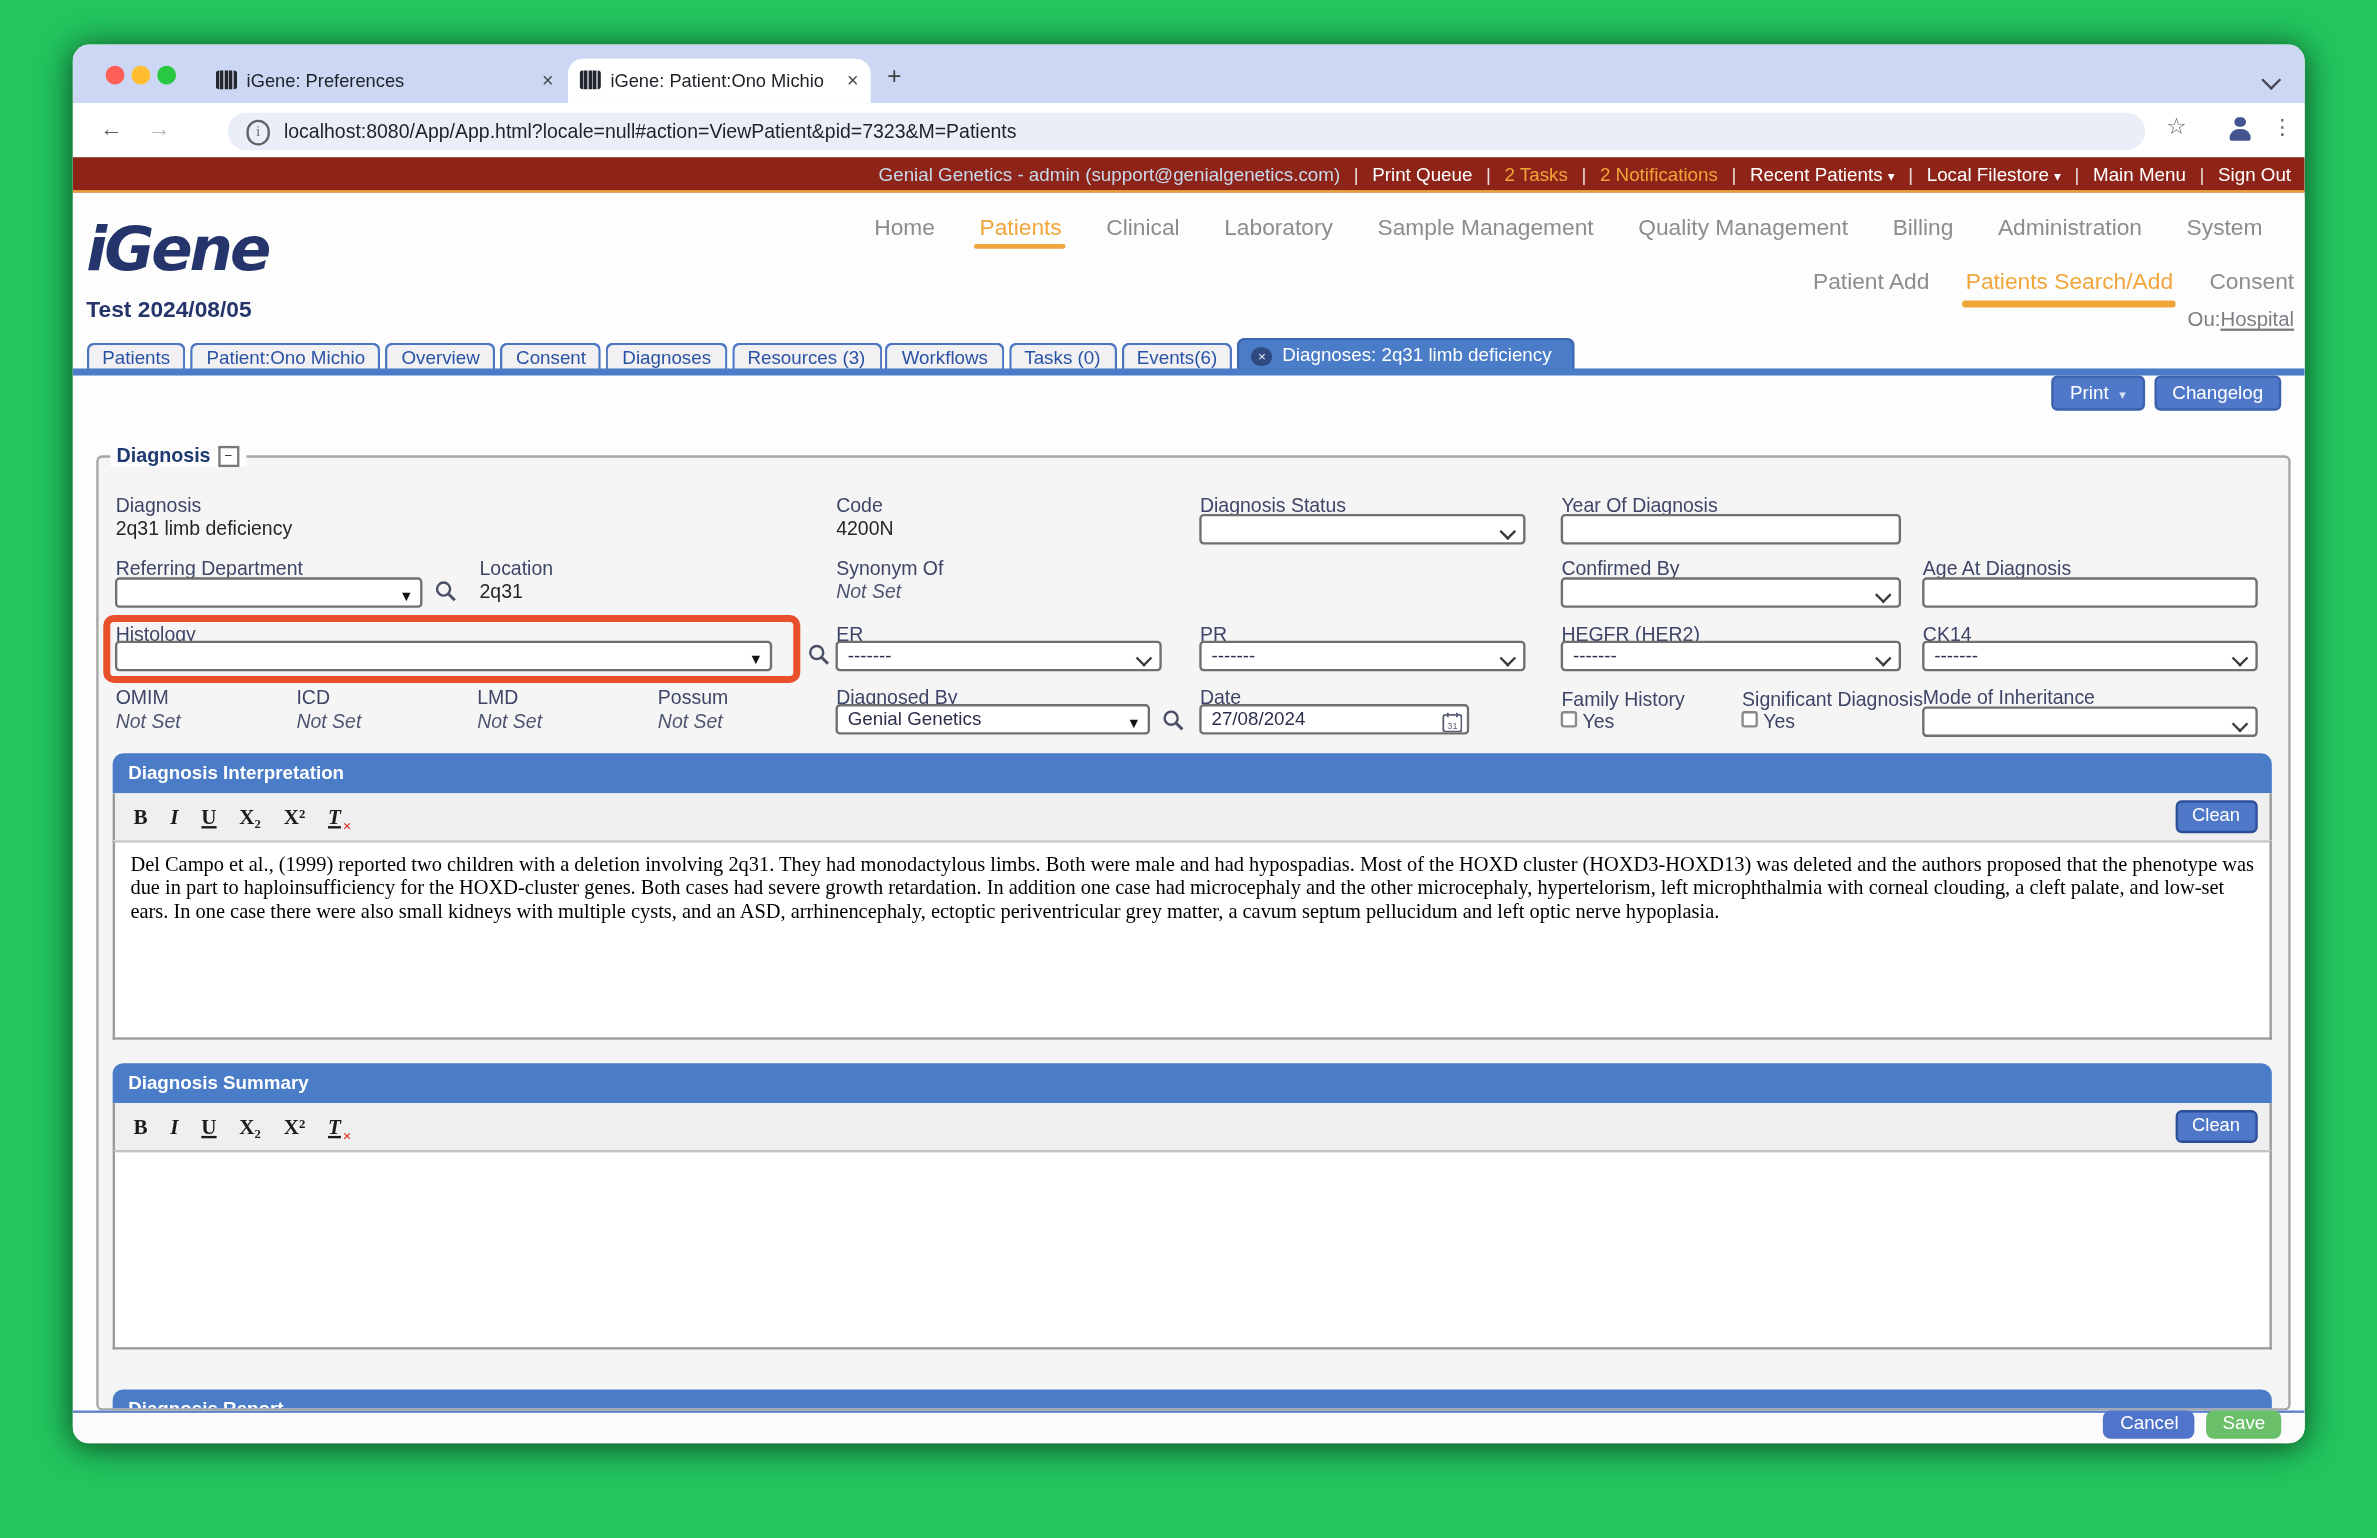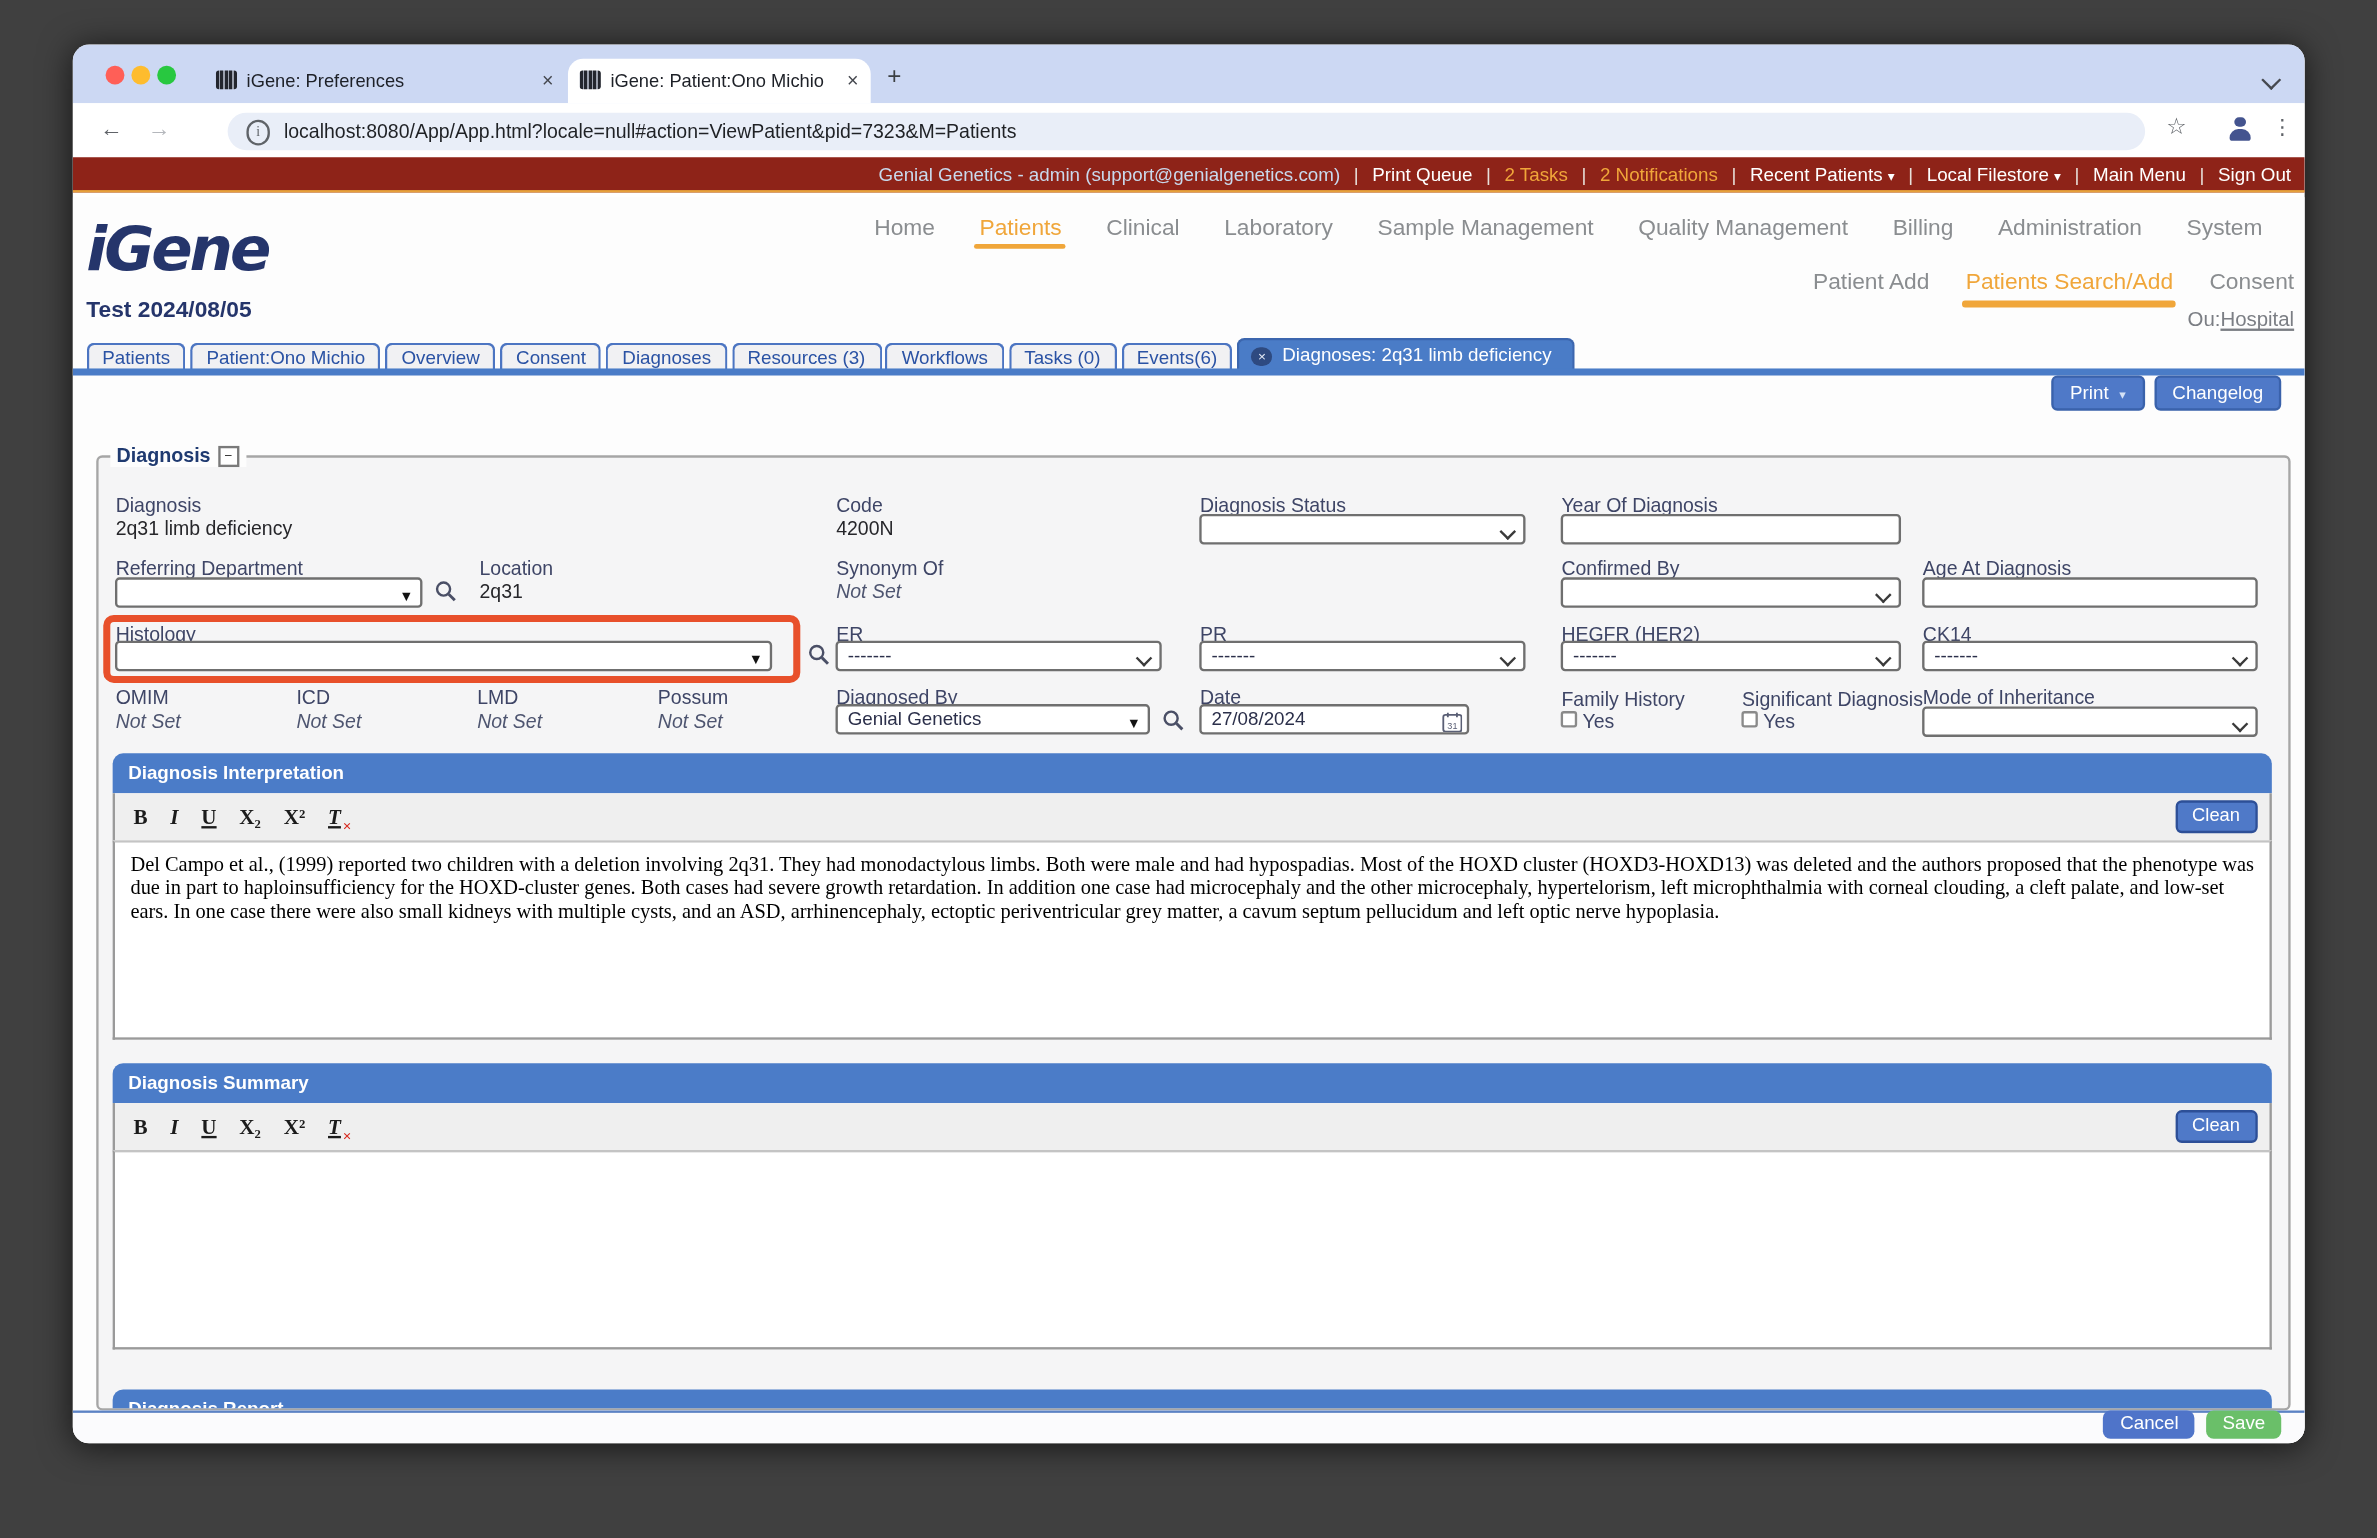--- a/index.html
+++ b/index.html
@@ -1,16 +1,16 @@
 <!DOCTYPE html>
 <html style="font-size:10.3px"><head>
 <meta charset="utf-8">
 <style>
   html,body{margin:0;padding:0;background:#000;}
-  #stage{position:relative;width:2377px;height:1539px;background:#404040;overflow:hidden;}
+  #stage{position:relative;width:2377px;height:1539px;background:#22c55e;overflow:hidden;}
   #scaler{position:absolute;left:0;top:0;width:1013px;height:656px;transform:scale(2.346938);transform-origin:0 0;font-family:"Liberation Sans",sans-serif;}
   #window{position:absolute;left:31px;top:19.4px;width:951px;height:596px;border-radius:7px;overflow:hidden;background:#fff;box-shadow:0 1.3px 14px rgba(0,0,0,.65);}
 
   
   .tabstrip{position:absolute;left:0;top:0;width:100%;height:24.5px;background:#ccd8f3;}
   .light{position:absolute;top:8.4px;width:7.8px;height:7.8px;border-radius:50%;}
   .btab{position:absolute;top:5.2px;height:19.4px;display:flex;align-items:center;gap:4.5px;font-size:7.8px;color:#1d2027;padding:0 5.2px;box-sizing:border-box;}
   .btab .ttl{flex:1;overflow:hidden;white-space:nowrap;}
   .btab.active{background:#fff;border-radius:6.5px 6.5px 0 0;}
   .favicon{width:8.4px;height:8.4px;border-radius:1.3px;background:repeating-linear-gradient(90deg,#23262e 0 1.3px,#9aa0ad 1.3px 1.9px);flex:0 0 auto;}

